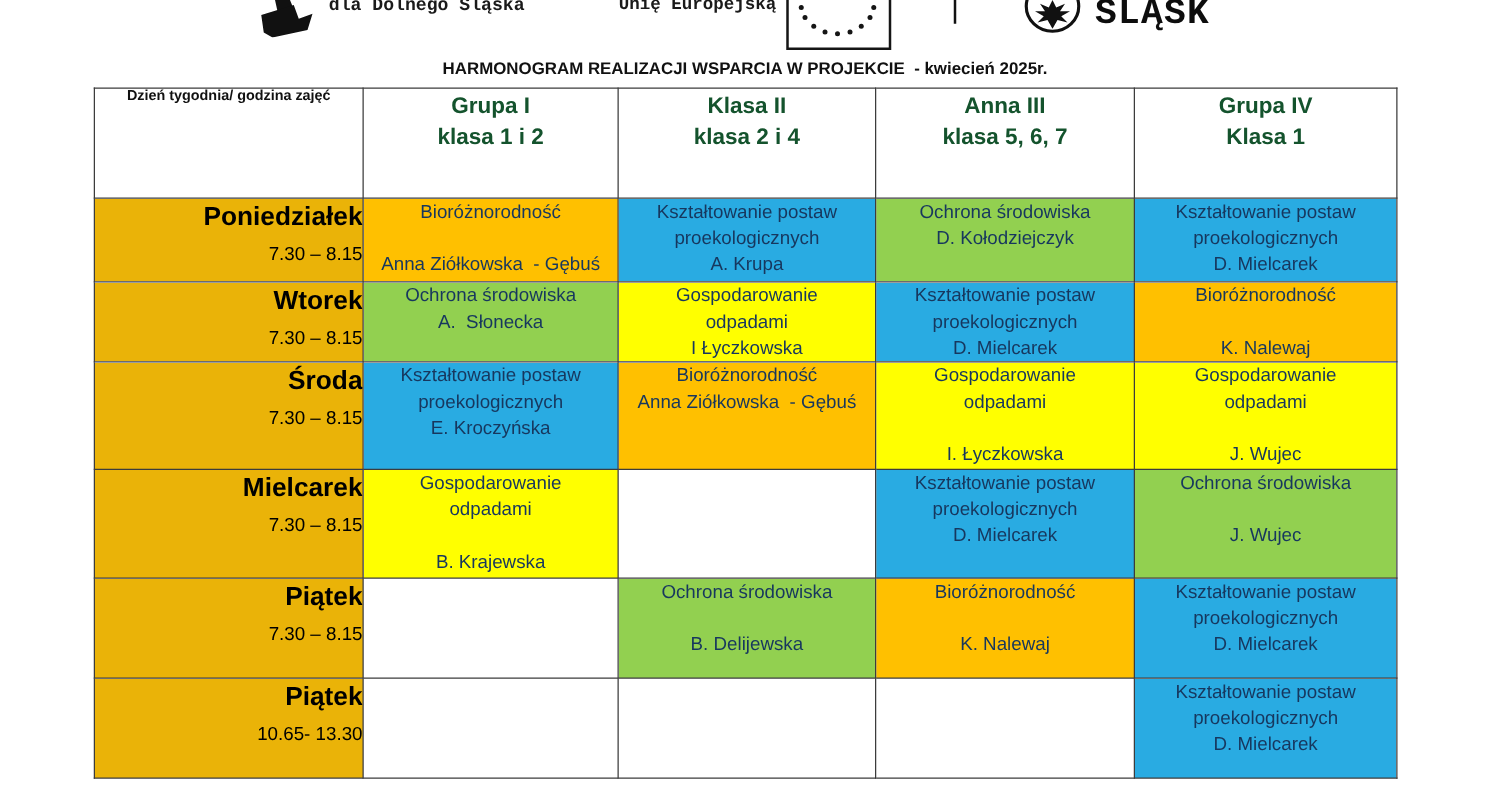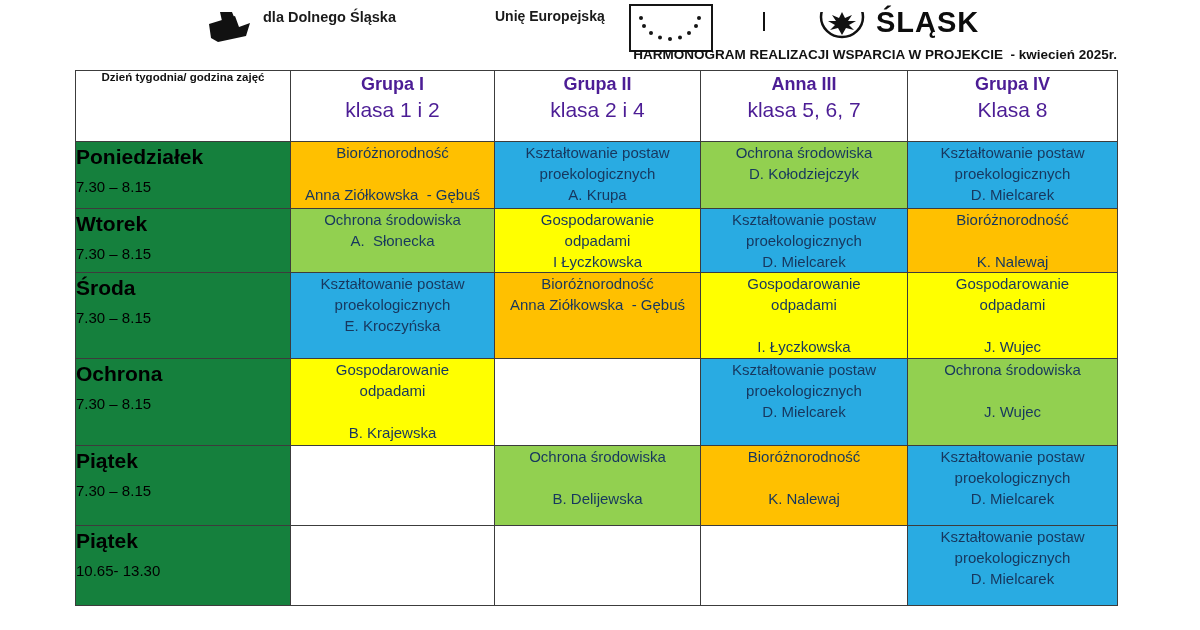--- a/index.html
+++ b/index.html
@@ -6,64 +6,64 @@
     margin: 0; padding: 0;
     width: 1200px; height: 630px;
     background: #ffffff;
     overflow: hidden;
     font-family: "Liberation Sans", sans-serif;
     position: relative;
   }
   .abs { position: absolute; }
 
   
-  .logo-strip { position: absolute; left: 0; top: 12px; width: 971px; height: 46px; }
+  .logo-strip { position: absolute; left: 0; top: 0; width: 971px; height: 46px; font-family: Liberation Mono, monospace; }
   .flag-logo { left: 205px; top: 0; width: 50px; height: 30px; }
   .left-caption { left: 263px; top: -3px; font-size: 14.5px; font-weight: bold; color: #1a1a1a; white-space: pre; }
   .eu-caption { left: 495px; top: -4px; font-size: 14px; font-weight: bold; color: #1a1a1a; white-space: pre; }
   .eu-flag-box { left: 629px; top: -8px; width: 84px; height: 48px; border: 2.5px solid #151515; box-sizing: border-box; }
   .divider-bar { left: 763px; top: 0; width: 2px; height: 19px; background: #111; }
   .eagle-emblem { left: 818px; top: 0; width: 48px; height: 30px; }
   .region-name { left: 876px; top: -6px; font-size: 29px; font-weight: bold; color: #0d0d0d; letter-spacing: 1px; }
 
   
   .doc-title {
     left: 75px; top: 47px; width: 1042px;
-    text-align: right; font-size: 13.5px; font-weight: bold; color: #111;
+    text-align: center; font-size: 13.5px; font-weight: bold; color: #111;
     white-space: pre-wrap;
   }
 
   
   table.schedule {
     position: absolute; left: 75px; top: 70px;
     border-collapse: collapse; table-layout: fixed; width: 1042px;
   }
   table.schedule th, table.schedule td {
     border: 1px solid #3c3c3c;
     padding: 0; margin: 0;
     vertical-align: top;
     overflow: hidden;
   }
-  thead tr { height: 71px; }
+  thead tr { height: 88px; }
   tbody tr:nth-child(1) { height: 67px; }
   tbody tr:nth-child(2) { height: 62px; }
   tbody tr:nth-child(3) { height: 86px; margin-top: 19px; }
   tbody tr:nth-child(4) { height: 87px; }
   tbody tr:nth-child(5) { height: 80px; }
   tbody tr:nth-child(6) { height: 80px; }
 
   th.corner {
     font-size: 11.5px; font-weight: bold; color: #111;
     text-align: center; padding-top: 4px;
   }
-  th.group-head { text-align: center; padding-top: 5px; color: #4c1d95; }
+  th.group-head { text-align: center; padding-top: 5px; color: #14532d; }
   th.group-head .g-name { font-size: 18px; font-weight: bold; line-height: 26px; }
-  th.group-head .g-class { font-size: 21px; font-weight: normal; line-height: 25px; }
-
-  td.day-cell { text-align: left; background: #15803d; padding-top: 5px; }
+  th.group-head .g-class { font-size: 18px; font-weight: bold; line-height: 25px; }
+
+  td.day-cell { text-align: right; background: #eab308; padding-top: 5px; }
   td.day-cell .day-name { font-size: 21px; font-weight: bold; color: #000; line-height: 30px; }
   td.day-cell .day-time { font-size: 15px; color: #000; line-height: 29px; white-space: pre; }
 
   td.slot-cell {
     text-align: center; padding-top: 2px;
     color: var(--cell-text, #17375e);
     background: #fff;
   }
   td.slot-cell .line {
     font-size: 15px; line-height: 21px; min-height: 21px;
@@ -121,30 +121,30 @@
       <col style="width:210px">
   </colgroup>
   <thead>
     <tr>
       <th class="corner">Dzień tygodnia/ godzina zajęć</th>
       <th class="group-head">
         <div class="g-name">Grupa I</div>
         <div class="g-class">klasa 1 i 2</div>
       </th>
       <th class="group-head">
-        <div class="g-name">Grupa II</div>
+        <div class="g-name">Klasa II</div>
         <div class="g-class">klasa 2 i 4</div>
       </th>
       <th class="group-head">
         <div class="g-name">Anna III</div>
         <div class="g-class">klasa 5, 6, 7</div>
       </th>
       <th class="group-head">
         <div class="g-name">Grupa IV</div>
-        <div class="g-class">Klasa 8</div>
+        <div class="g-class">Klasa 1</div>
       </th>
     </tr>
   </thead>
   <tbody>
       <tr>
         <td class="day-cell">
           <div class="day-name">Poniedziałek</div>
           <div class="day-time">7.30 – 8.15</div>
         </td>
         <td class="slot-cell" style="background: rgb(255, 192, 0);">
@@ -214,21 +214,21 @@
         </td>
         <td class="slot-cell" style="background: rgb(255, 255, 0);">
           <div class="line">Gospodarowanie</div>
           <div class="line">odpadami</div>
           <div class="line"></div>
           <div class="line">J. Wujec</div>
         </td>
       </tr>
       <tr>
         <td class="day-cell">
-          <div class="day-name">Ochrona</div>
+          <div class="day-name">Mielcarek</div>
           <div class="day-time">7.30 – 8.15</div>
         </td>
         <td class="slot-cell" style="background: rgb(255, 255, 0);">
           <div class="line">Gospodarowanie</div>
           <div class="line">odpadami</div>
           <div class="line"></div>
           <div class="line">B. Krajewska</div>
         </td>
         <td class="slot-cell"></td>
         <td class="slot-cell" style="background: rgb(41, 171, 226);">

